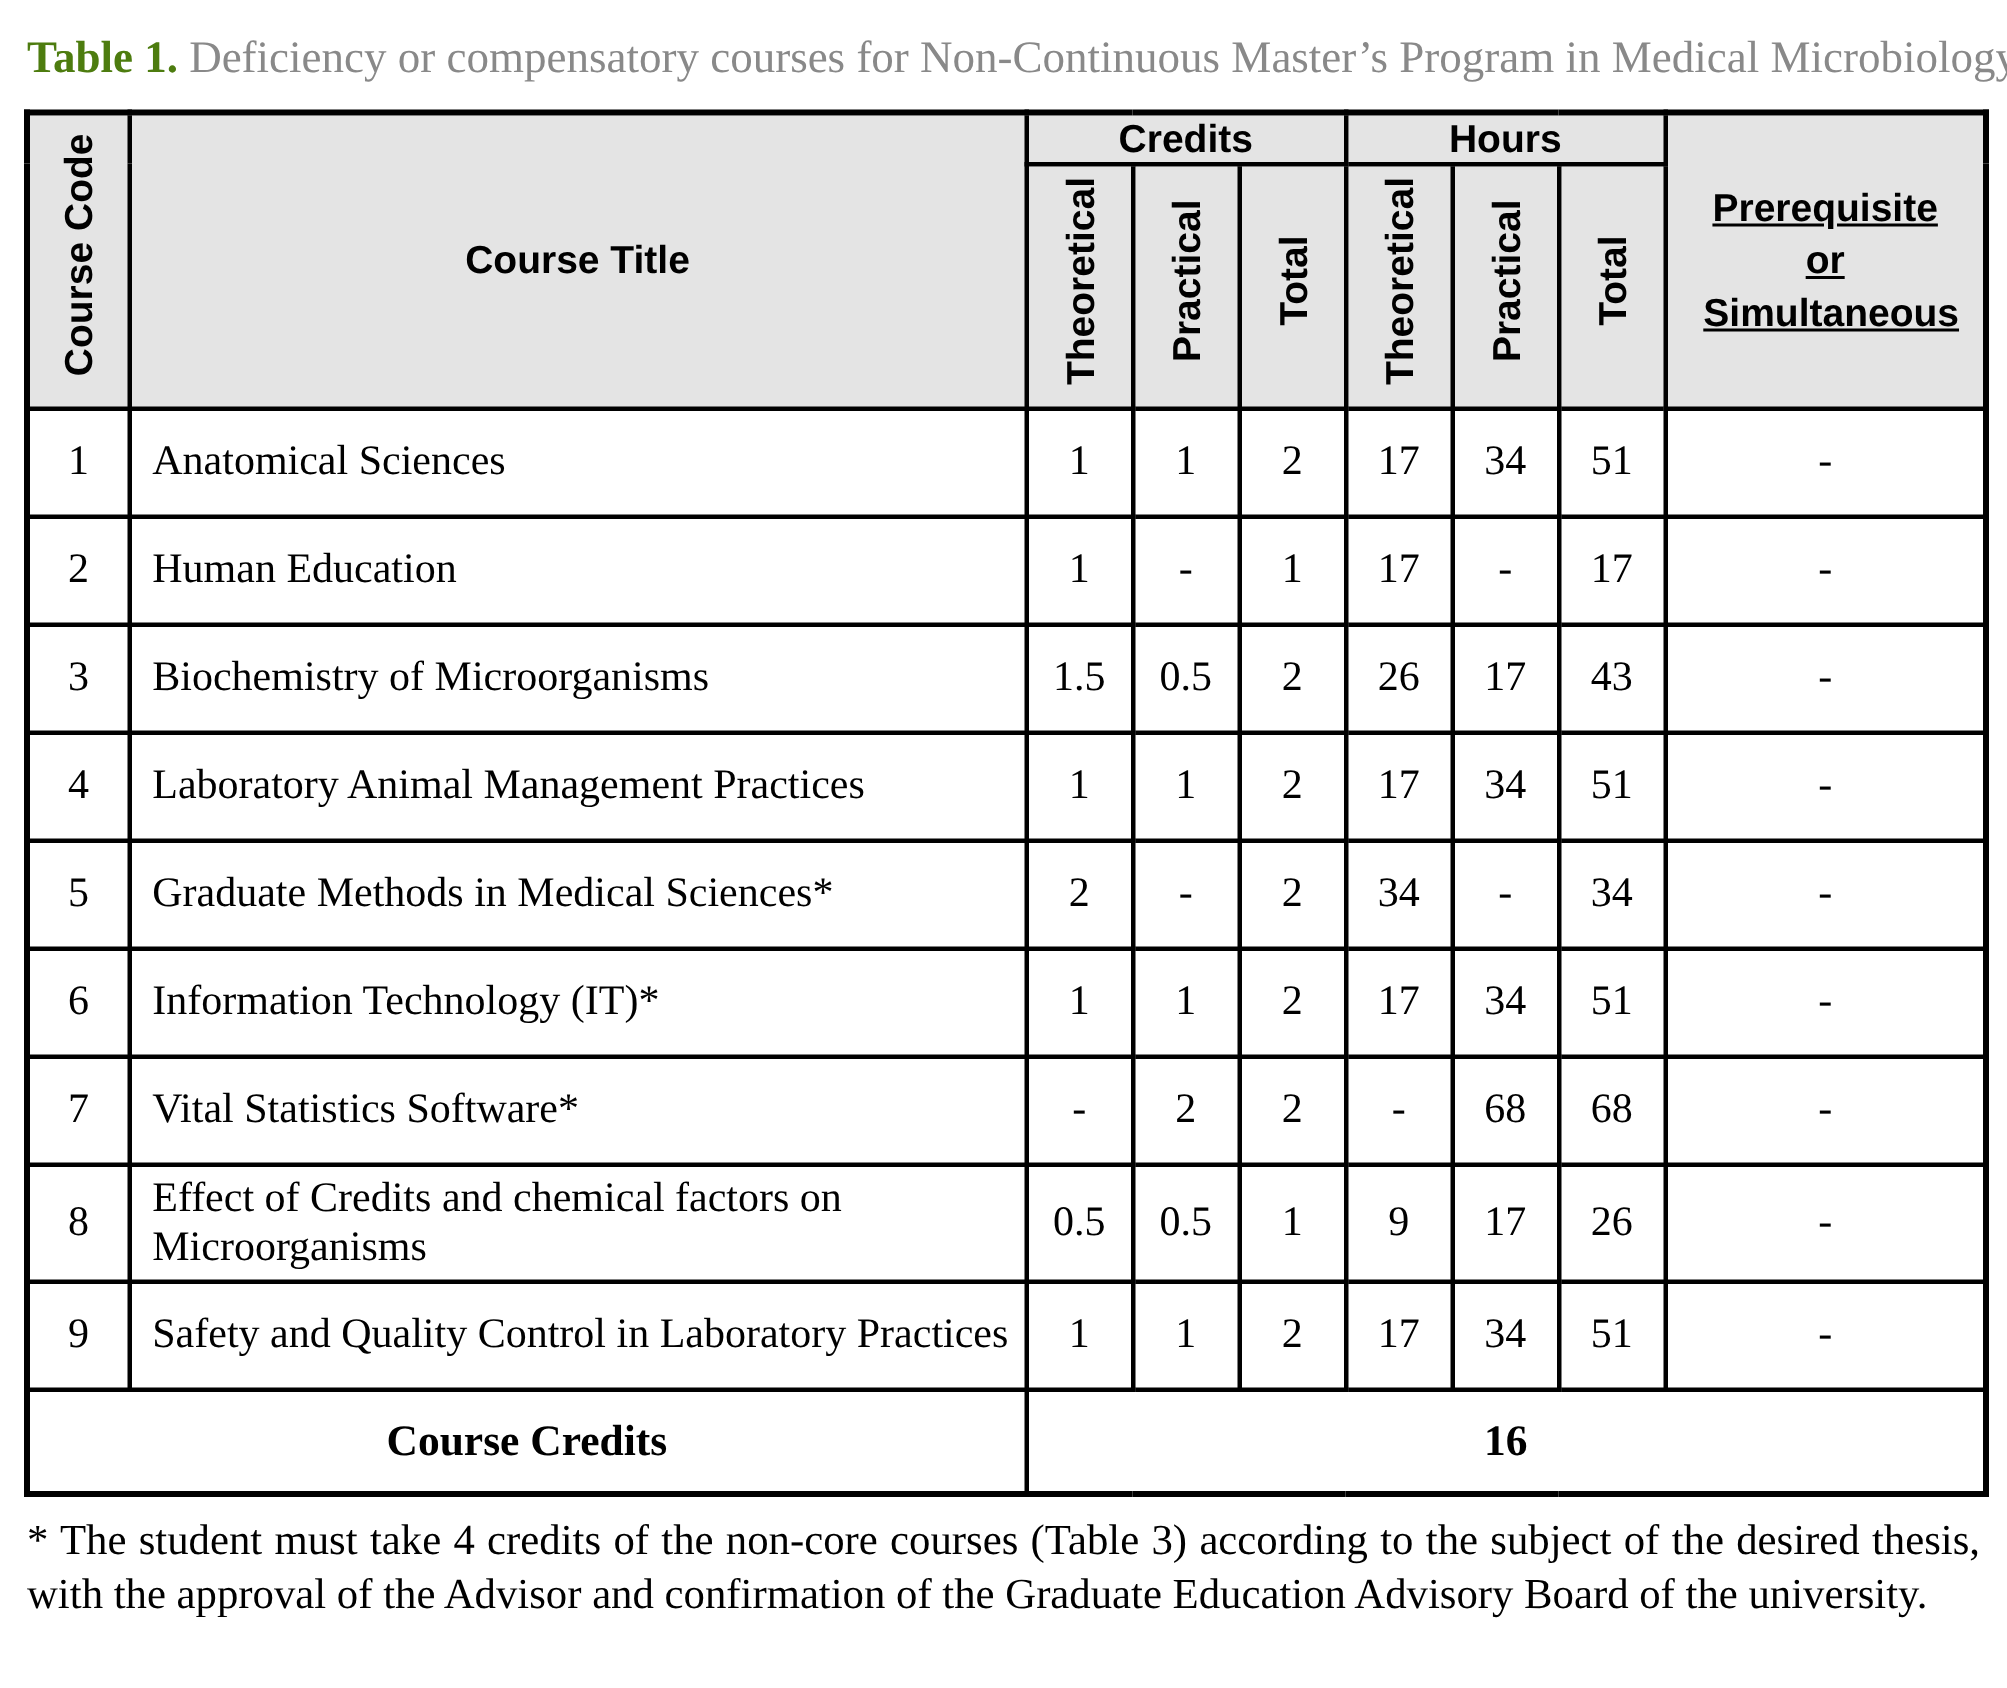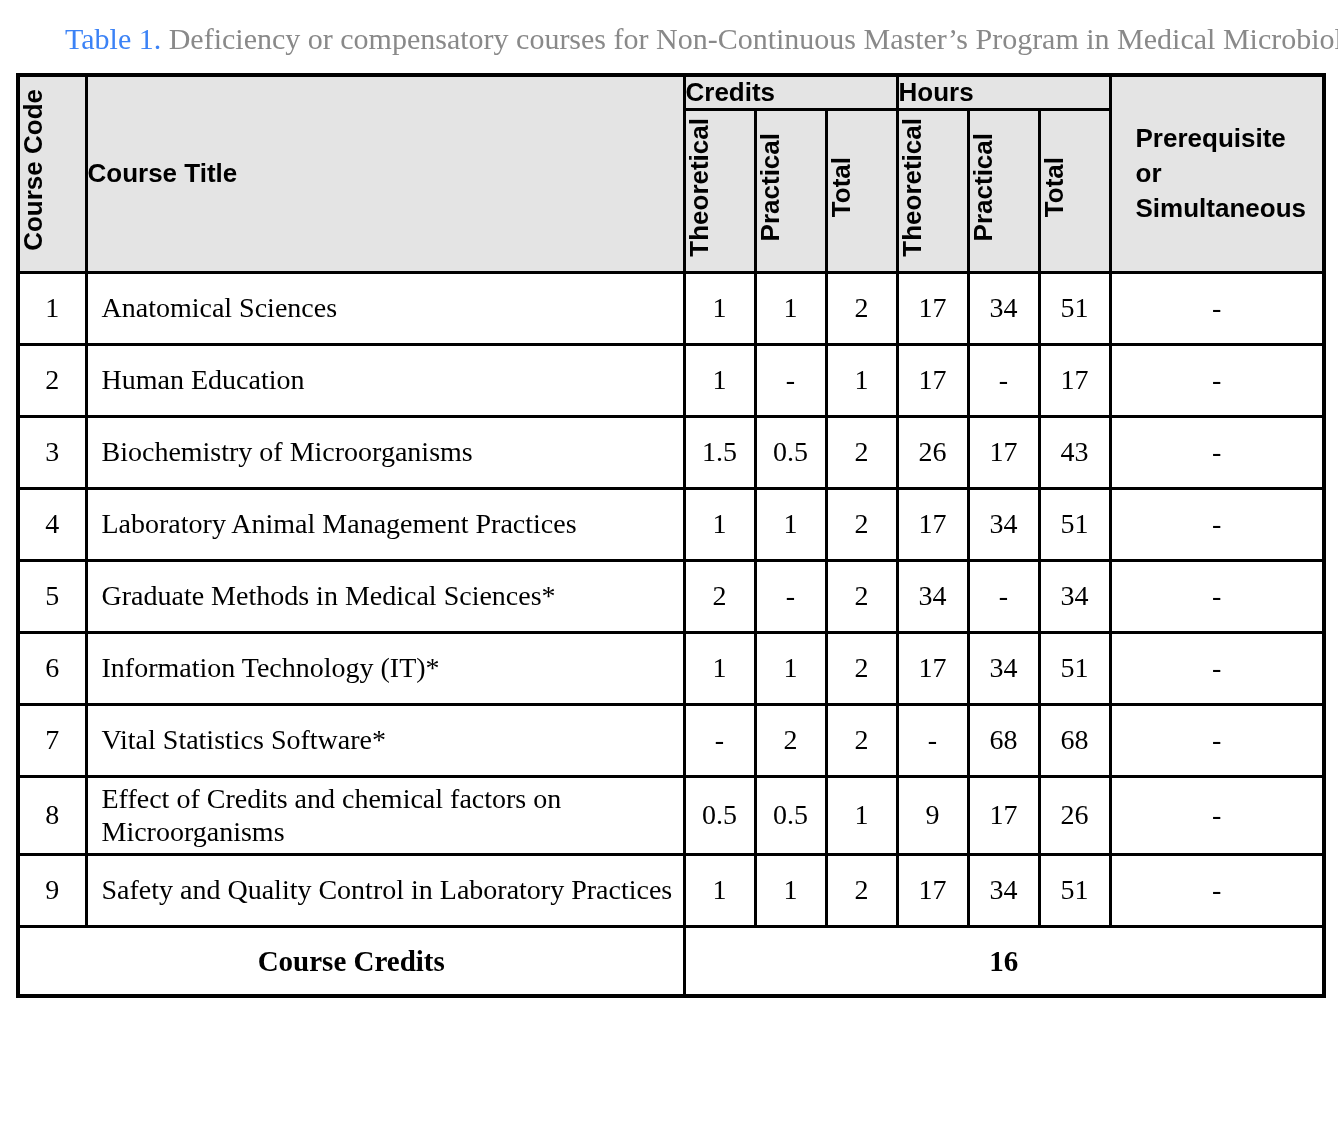--- a/index.html
+++ b/index.html
@@ -14,59 +14,60 @@
   }
   .page { padding: 0 16px; }
 
   
   .table-caption {
     padding: 22px 2px 16px 2px;
     font-size: 30px;
     line-height: 1.15;
     white-space: nowrap;
   }
-  .table-caption .cap-label { font-weight: normal; color: #3b82f6; margin-left: 47px; }
+  .table-caption .cap-label { font-weight: bold; color: #4d7c0f; }
   .table-caption .cap-text { color: #898989; }
 
   
   table.course-table {
     border-collapse: collapse;
     table-layout: fixed;
     width: 1306px;
     border: 4px solid #000;
   }
   .course-table th, .course-table td {
     border: 3px solid #000;
     overflow: hidden;
     padding: 0;
   }
   .course-table th {
     background: #e4e4e4;
     font-family: "Liberation Sans", sans-serif;
     font-size: 26px;
     font-weight: bold;
-    text-align: left;
+    text-align: center;
     vertical-align: middle;
   }
   .course-table td {
     background: #ffffff;
     font-size: 28px;
     text-align: center;
     vertical-align: middle;
     line-height: 1.2;
   }
   tr.group-header-row { height: 31px; }
   tr.sub-header-row   { height: 163px; }
   tr.data-row         { height: 72px; }
   tr.total-row        { height: 70px; }
 
   th.prereq-header {
     font-size: 26px;
     line-height: 1.35;
     padding: 0 24px;
+    text-decoration: underline;
   }
   .vert {
     writing-mode: vertical-rl;
     transform: rotate(180deg);
     display: inline-block;
     line-height: 1;
     white-space: nowrap;
   }
   td.course-title-cell {
     text-align: left;
@@ -237,14 +238,15 @@
   </tr>
 </tbody>
     <tfoot>
       <tr class="total-row">
         <td colspan="2">Course Credits</td>
         <td colspan="7">16</td>
       </tr>
     </tfoot>
   </table>
 
+  <div class="footnote">* The student must take 4 credits of the non-core courses (Table 3) according to the subject of the desired thesis, with the approval of the Advisor and confirmation of the Graduate Education Advisory Board of the university.</div>
 
 </div>
 
 </body></html>

